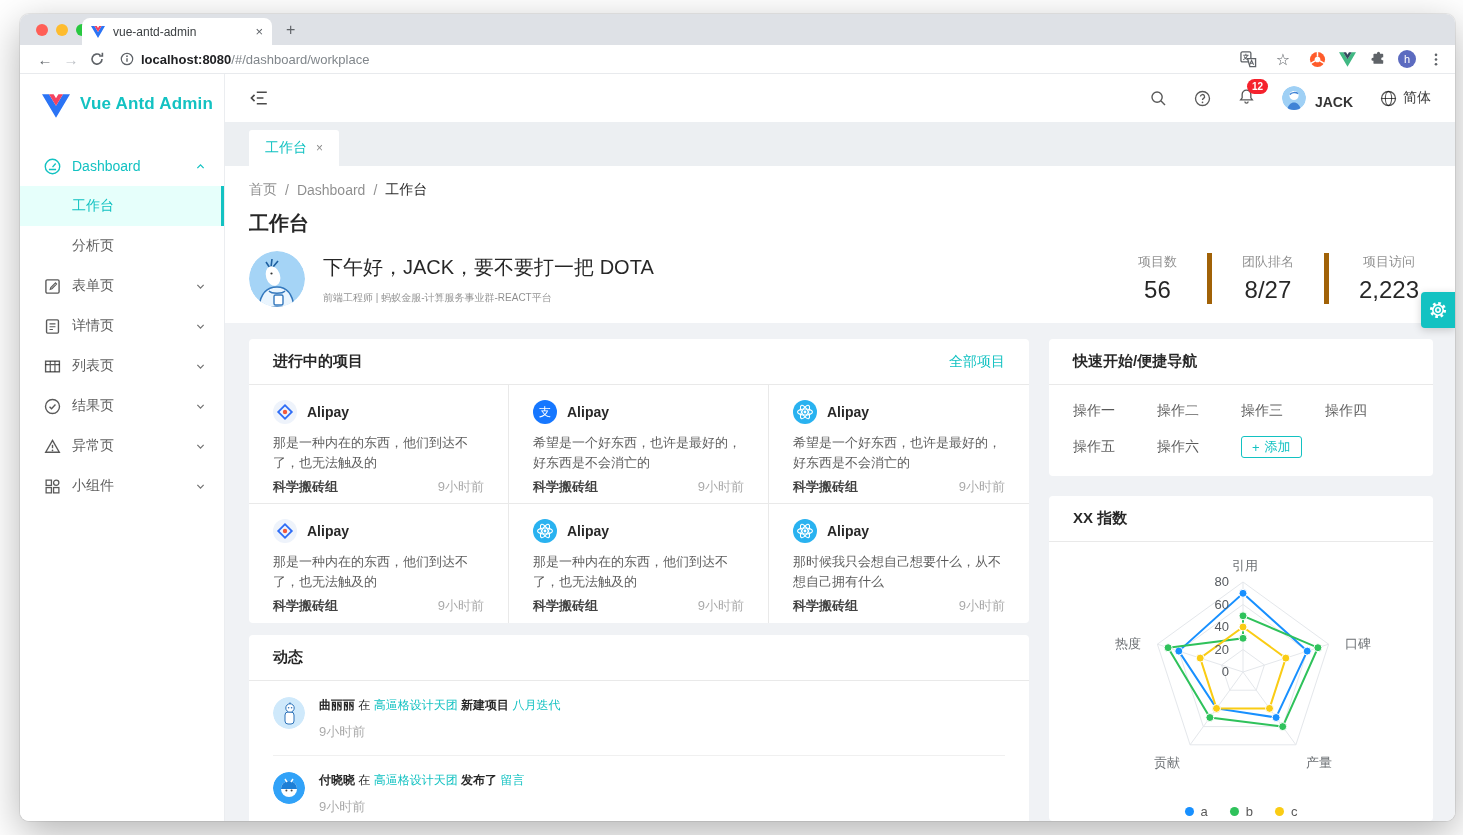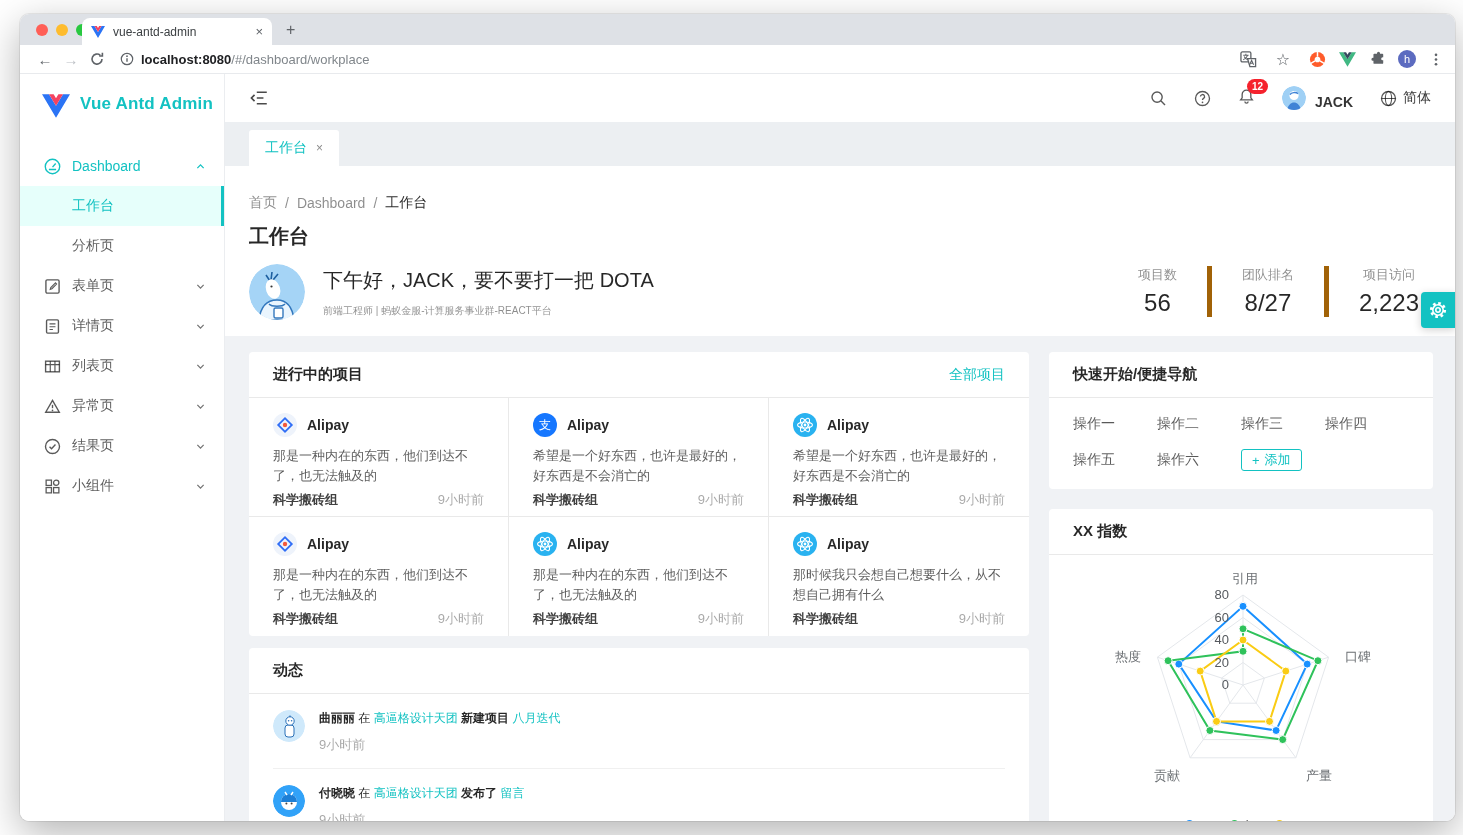--- a/index.html
+++ b/index.html
@@ -47,21 +47,21 @@
   .bell-wrap{position:relative}
   .badge{position:absolute;top:-9px;left:9px;background:#f5222d;color:#fff;font-size:10px;line-height:15px;padding:0 5px;border-radius:8px;font-weight:600}
   .user{display:flex;align-items:flex-end;gap:9px;font-size:14px;font-weight:600;color:rgba(0,0,0,.8)}
   .uav{width:24px;height:24px;border-radius:50%;overflow:hidden;flex-shrink:0}
   .lang{display:flex;align-items:center;gap:6px;font-size:14px;color:rgba(0,0,0,.8)}
   
   .tabsbar{height:44px;background:#eceff2;display:flex;align-items:flex-end;padding-left:24px;flex-shrink:0}
   .ptab{height:36px;background:#fff;border-radius:3px 3px 0 0;display:flex;align-items:center;gap:9px;padding:0 16px;font-size:14px;color:#13c2c2}
   .ptab .x{color:#8c8c8c;font-size:12px}
   
-  .page-header{background:#fff;padding:27px 24px 16px;flex-shrink:0}
+  .page-header{background:#fff;padding:14px 24px 16px;flex-shrink:0}
   .crumb{font-size:14px;color:rgba(0,0,0,.45);display:flex;gap:8px;height:20px;align-items:center}
   .crumb .cur{color:rgba(0,0,0,.85)}
   .ptitle{font-size:20px;font-weight:600;color:rgba(0,0,0,.85);margin:10px 0 14px}
   .greet{display:flex;align-items:center}
   .gavatar{width:56px;height:56px;border-radius:50%;overflow:hidden;flex-shrink:0}
   .gtexts{margin-left:18px}
   .gtitle{font-size:20px;color:rgba(0,0,0,.85);font-weight:500;margin-bottom:10px}
   .gsub{font-size:10px;color:rgba(0,0,0,.45)}
   .stats{margin-left:auto;display:flex;align-self:flex-start;margin-top:2px}
   .stat{padding:0 30px;text-align:center;border-left:5px solid #a16207}
@@ -233,35 +233,35 @@
             <rect x="1.5" y="3" width="13" height="10" fill="none" stroke="currentColor" stroke-width="1.3"></rect>
             <path d="M1.5 6.2h13M5.9 3v10M10.3 3v10" stroke="currentColor" stroke-width="1.1"></path>
           </svg>
           <span class="lbl">列表页</span>
           <svg class="caret" viewBox="0 0 14 14">
               <path d="M3 5l4 4 4-4" fill="none" stroke="currentColor" stroke-width="1.6"></path>
             </svg>
         </div>
         <div class="mi">
           <svg class="ic" viewBox="0 0 16 16">
+            <circle cx="8" cy="8" r="6.6" fill="none" stroke="currentColor" stroke-width="1.3"></circle>
+            <path d="M5.2 8.2l1.9 1.9 3.7-4" fill="none" stroke="currentColor" stroke-width="1.3"></path>
+          </svg>
+          <span class="lbl">结果页</span>
+          <svg class="caret" viewBox="0 0 14 14">
+              <path d="M3 5l4 4 4-4" fill="none" stroke="currentColor" stroke-width="1.6"></path>
+            </svg>
+        </div>
+        <div class="mi">
+          <svg class="ic" viewBox="0 0 16 16">
             <path d="M8 2.2l6.4 11.2H1.6z" fill="none" stroke="currentColor" stroke-width="1.3"></path>
             <path d="M8 6.4v3.2" stroke="currentColor" stroke-width="1.3"></path>
               <circle cx="8" cy="11.6" r=".8" fill="currentColor"></circle>
           </svg>
           <span class="lbl">异常页</span>
-          <svg class="caret" viewBox="0 0 14 14">
-              <path d="M3 5l4 4 4-4" fill="none" stroke="currentColor" stroke-width="1.6"></path>
-            </svg>
-        </div>
-        <div class="mi">
-          <svg class="ic" viewBox="0 0 16 16">
-            <circle cx="8" cy="8" r="6.6" fill="none" stroke="currentColor" stroke-width="1.3"></circle>
-            <path d="M5.2 8.2l1.9 1.9 3.7-4" fill="none" stroke="currentColor" stroke-width="1.3"></path>
-          </svg>
-          <span class="lbl">结果页</span>
           <svg class="caret" viewBox="0 0 14 14">
               <path d="M3 5l4 4 4-4" fill="none" stroke="currentColor" stroke-width="1.6"></path>
             </svg>
         </div>
         <div class="mi">
           <svg class="ic" viewBox="0 0 16 16">
             <rect x="2" y="2" width="5" height="5" fill="none" stroke="currentColor" stroke-width="1.2"></rect>
             <rect x="9" y="2" width="5" height="5" rx="2.5" fill="none" stroke="currentColor" stroke-width="1.2"></rect>
             <rect x="2" y="9" width="5" height="5" fill="none" stroke="currentColor" stroke-width="1.2"></rect>
             <rect x="9" y="9" width="5" height="5" fill="none" stroke="currentColor" stroke-width="1.2"></rect>

